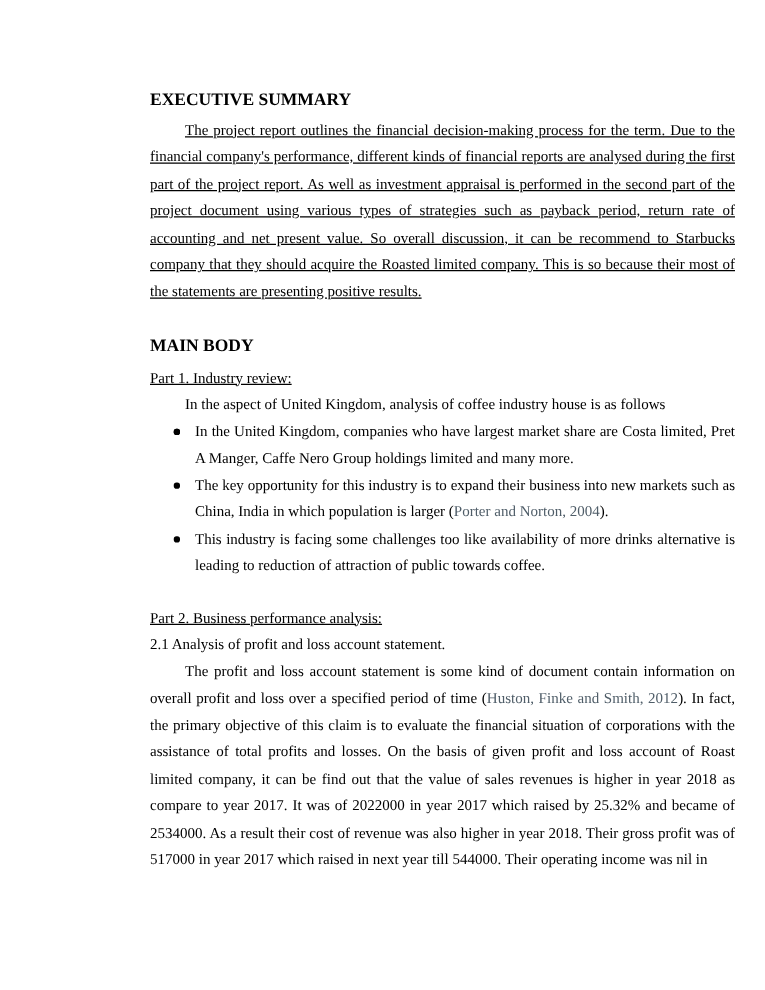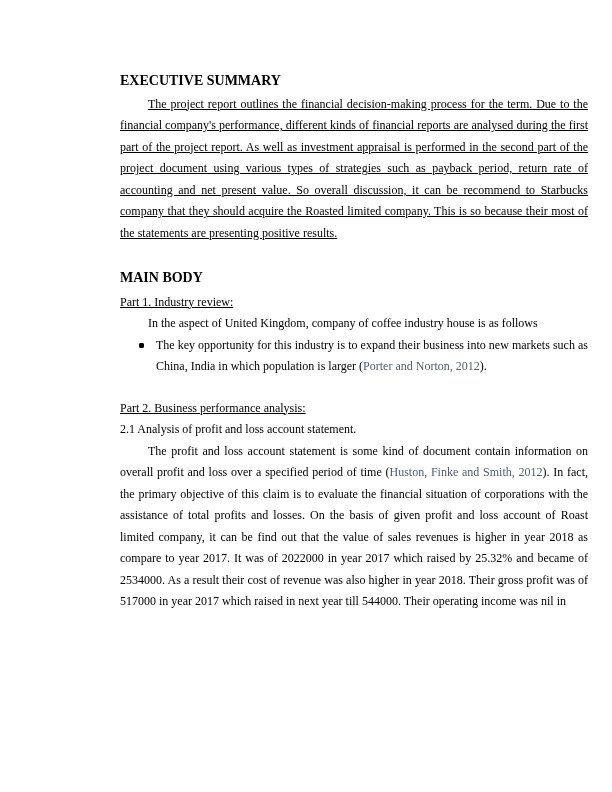--- a/index.html
+++ b/index.html
@@ -59,28 +59,34 @@
 <div class="page">
 
   <div class="h-major">EXECUTIVE SUMMARY</div>
 
   <p class="para first indent">The project report outlines the financial decision-making process for the term. Due to the financial company's performance, different kinds of financial reports are analysed during the first part of the project report. As well as investment appraisal is performed in the second part of the project document using various types of strategies such as payback period, return rate of accounting and net present value. So overall discussion, it can be recommend to Starbucks company that they should acquire the Roasted limited company. This is so because their most of the statements are presenting positive results.</p>
 
   <div class="h-major mt-main">MAIN BODY</div>
 
   <div class="subhead"><span class="underline">Part 1. Industry review:</span></div>
 
-  <p class="para indent">In the aspect of United Kingdom, company of coffee industry house is as follows</p>
+  <p class="para indent">In the aspect of United Kingdom, analysis of coffee industry house is as follows</p>
 
   <ul class="bullets">
     <li>
       <span class="dot"></span><span class="cite"></span><span></span>
     </li>
     <li>
-      <span class="dot"></span><span>The key opportunity for this industry is to expand their business into new markets such as China, India in which population is larger (</span><span class="cite">Porter and Norton, 2012</span><span>).</span>
+      <span class="dot"></span><span>In the United Kingdom, companies who have largest market share are Costa limited, Pret A Manger, Caffe Nero Group holdings limited and many more.</span><span class="cite"></span><span></span>
+    </li>
+    <li>
+      <span class="dot"></span><span>The key opportunity for this industry is to expand their business into new markets such as China, India in which population is larger (</span><span class="cite">Porter and Norton, 2004</span><span>).</span>
+    </li>
+    <li>
+      <span class="dot"></span><span>This industry is facing some challenges too like availability of more drinks alternative is leading to reduction of attraction of public towards coffee.</span><span class="cite"></span><span></span>
     </li>
   </ul>
 
   <div class="subhead mt-part2"><span class="underline">Part 2. Business performance analysis:</span></div>
 
   <div class="subhead2">2.1 Analysis of profit and loss account statement.</div>
 
   <p class="para indent"><span>The profit and loss account statement is some kind of document contain information on overall profit and loss over a specified period of time (</span><span class="cite">Huston, Finke and Smith, 2012</span><span>). In fact, the primary objective of this claim is to evaluate the financial situation of corporations with the assistance of total profits and losses. On the basis of given profit and loss account of Roast limited company, it can be find out that the value of sales revenues is higher in year 2018 as compare to year 2017. It was of 2022000 in year 2017 which raised by 25.32% and became of 2534000. As a result their cost of revenue was also higher in year 2018. Their gross profit was of 517000 in year 2017 which raised in next year till 544000. Their operating income was nil in</span></p>
 
 </div>

